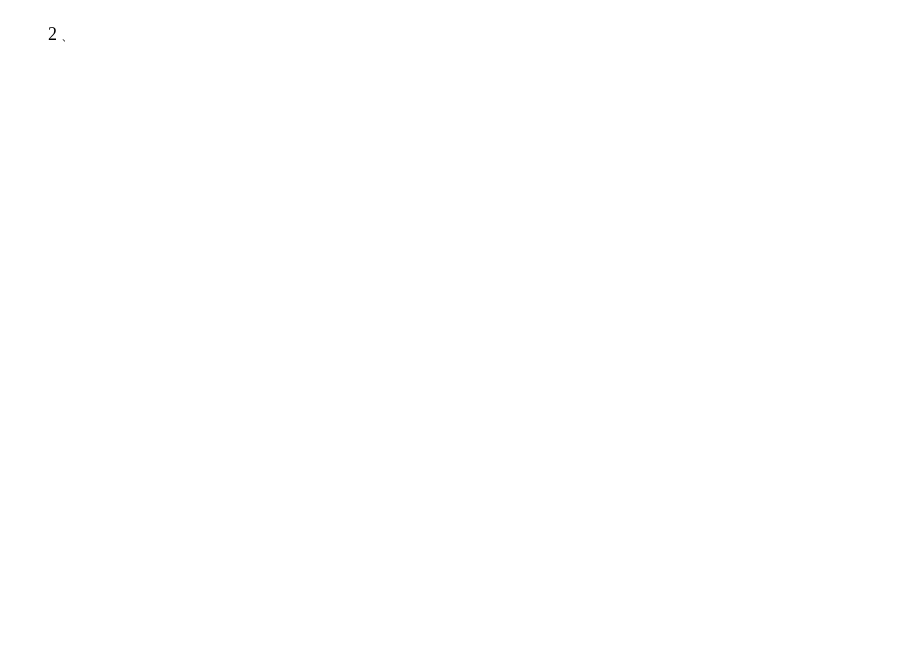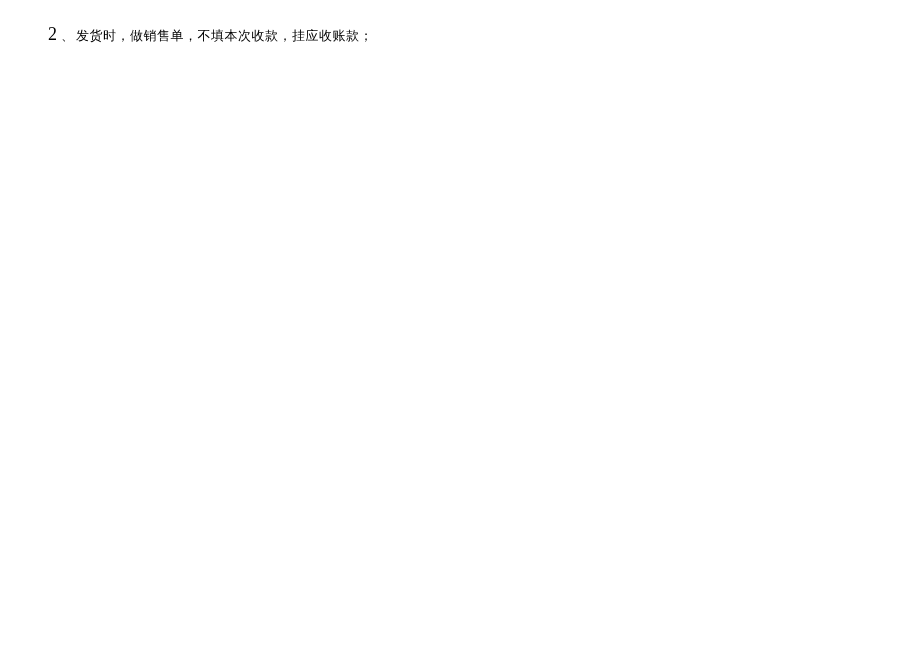--- a/index.html
+++ b/index.html
@@ -37,14 +37,13 @@
       color: #000000;
       letter-spacing: 0.5px;
     }
   </style>
 </head>
 <body>
 
 <div class="content-line">
   <span class="item-number">2</span>
   <span class="separator">、</span>
-  <span class="item-text">发货时，做销售单，不填本次收款，挂应收账款；</span>
 </div>
 
 </body></html>

